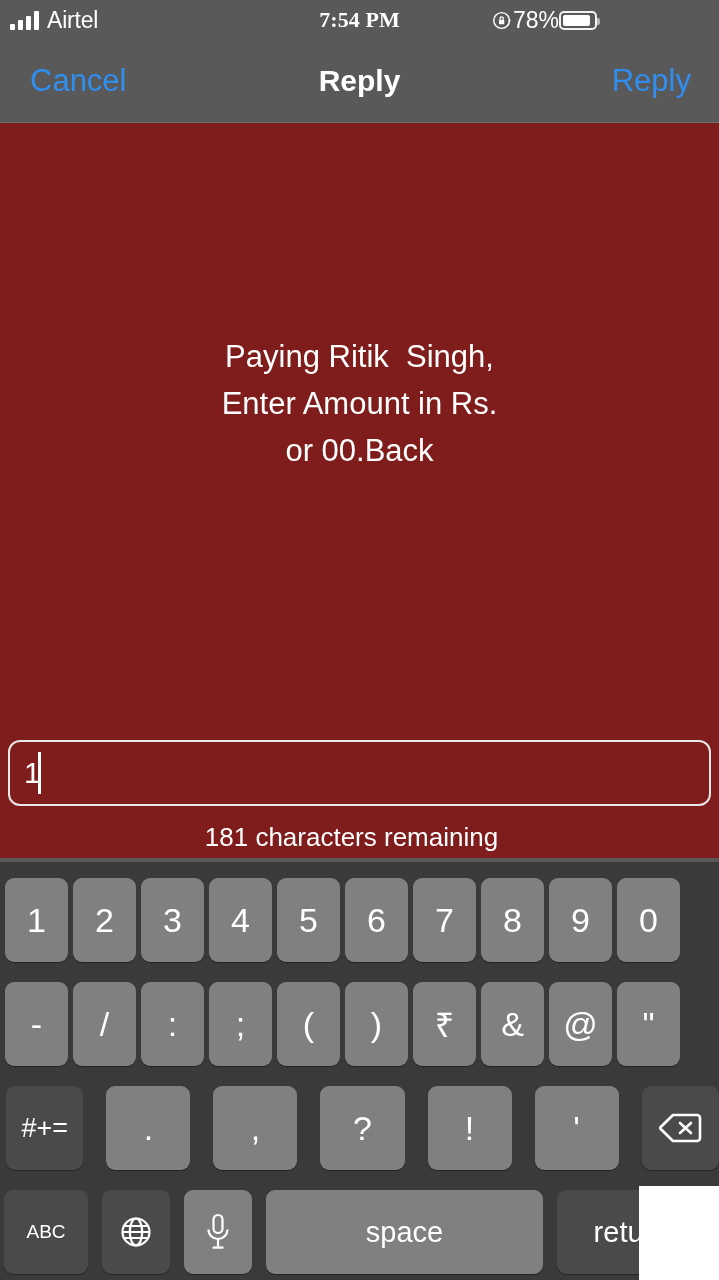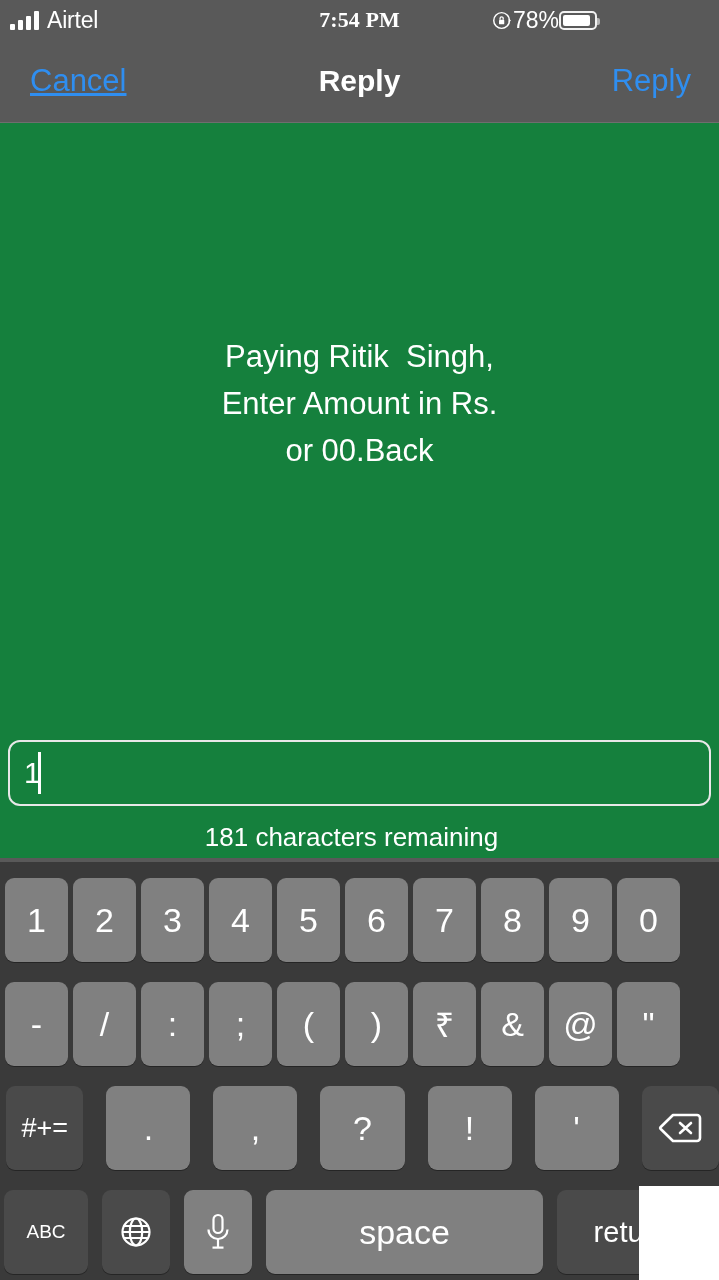--- a/index.html
+++ b/index.html
@@ -132,42 +132,42 @@
     display: flex;
     align-items: center;
     font-size: 31px;
     color: #2f8ef0;
     background: none;
     border: none;
     padding: 0;
     font-family: inherit;
     cursor: pointer;
   }
-  .nav-cancel { left: 30px; text-decoration: underline; }
+  .nav-cancel { left: 30px; }
   .nav-action { right: 28px; }
   .nav-title {
     position: absolute;
     left: 0; top: 0;
     width: 719px;
     height: 82px;
     display: flex;
     align-items: center;
     justify-content: center;
     font-size: 30px;
     font-weight: bold;
     color: #ffffff;
   }
 
   
   .content {
     position: absolute;
     left: 0; top: 123px;
     width: 719px;
     height: 735px;
-    background: #15803d;
+    background: #7f1d1d;
   }
   .message {
     position: absolute;
     left: 0;
     top: 210px;
     width: 719px;
     text-align: center;
     font-size: 31px;
     line-height: 47px;
     color: #ffffff;
@@ -270,21 +270,21 @@
 
   
   .kb-row.r3 .key.mod { width: 81px; margin-left: 6px; }
   .kb-row.r3 .key.std { width: 88px; margin-left: 23px; }
   .kb-row.r3 .key.del { width: 81px; margin-left: 23px; }
 
   
   .kb-row.r4 .key.abc    { width: 84px; margin-left: 4px; font-size: 19px; }
   .kb-row.r4 .key.globe  { width: 68px; margin-left: 14px; }
   .kb-row.r4 .key.mic    { width: 68px; margin-left: 14px; background:#808080; }
-  .kb-row.r4 .key.space  { width: 277px; margin-left: 14px; font-size: 34px; background:#808080; }
+  .kb-row.r4 .key.space  { width: 277px; margin-left: 14px; font-size: 29px; background:#808080; }
   .kb-row.r4 .key.return { width: 149px; margin-left: 14px; font-size: 29px; }
 
   .glyph-svg { display: block; }
 
   
   .overlay-patch {
     position: absolute;
     left: 639px;
     top: 1186px;
     width: 80px;

